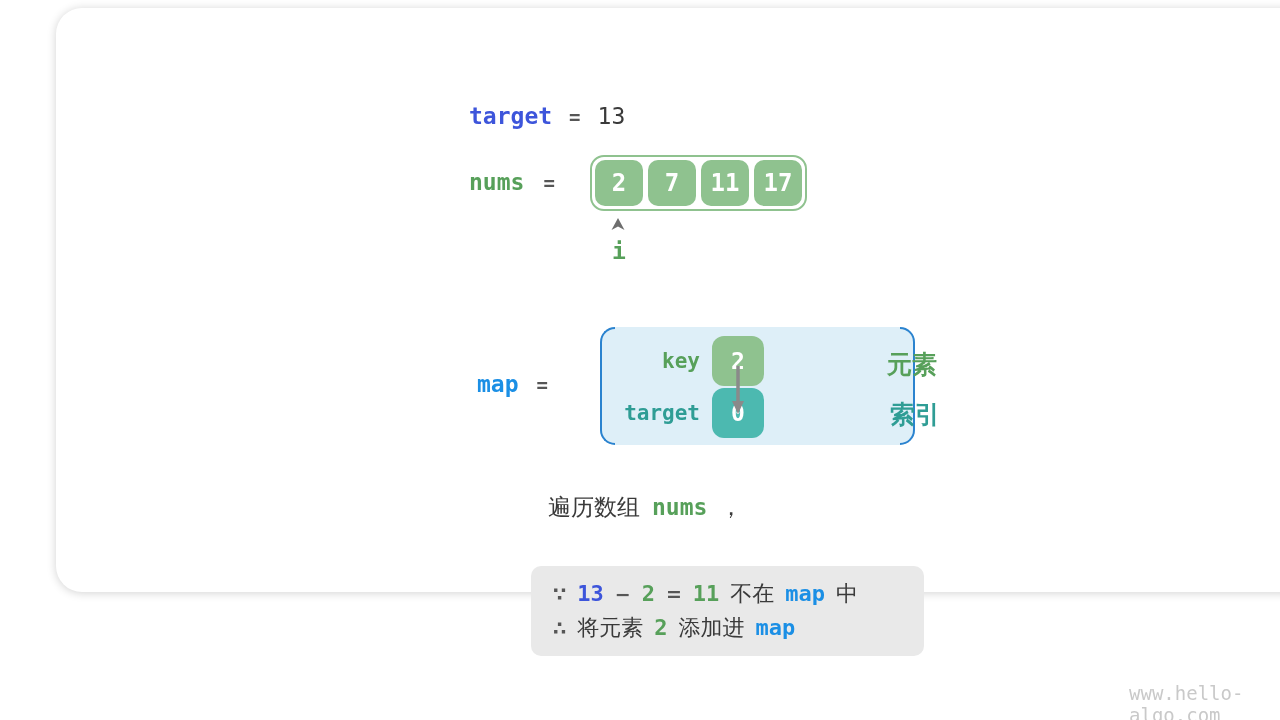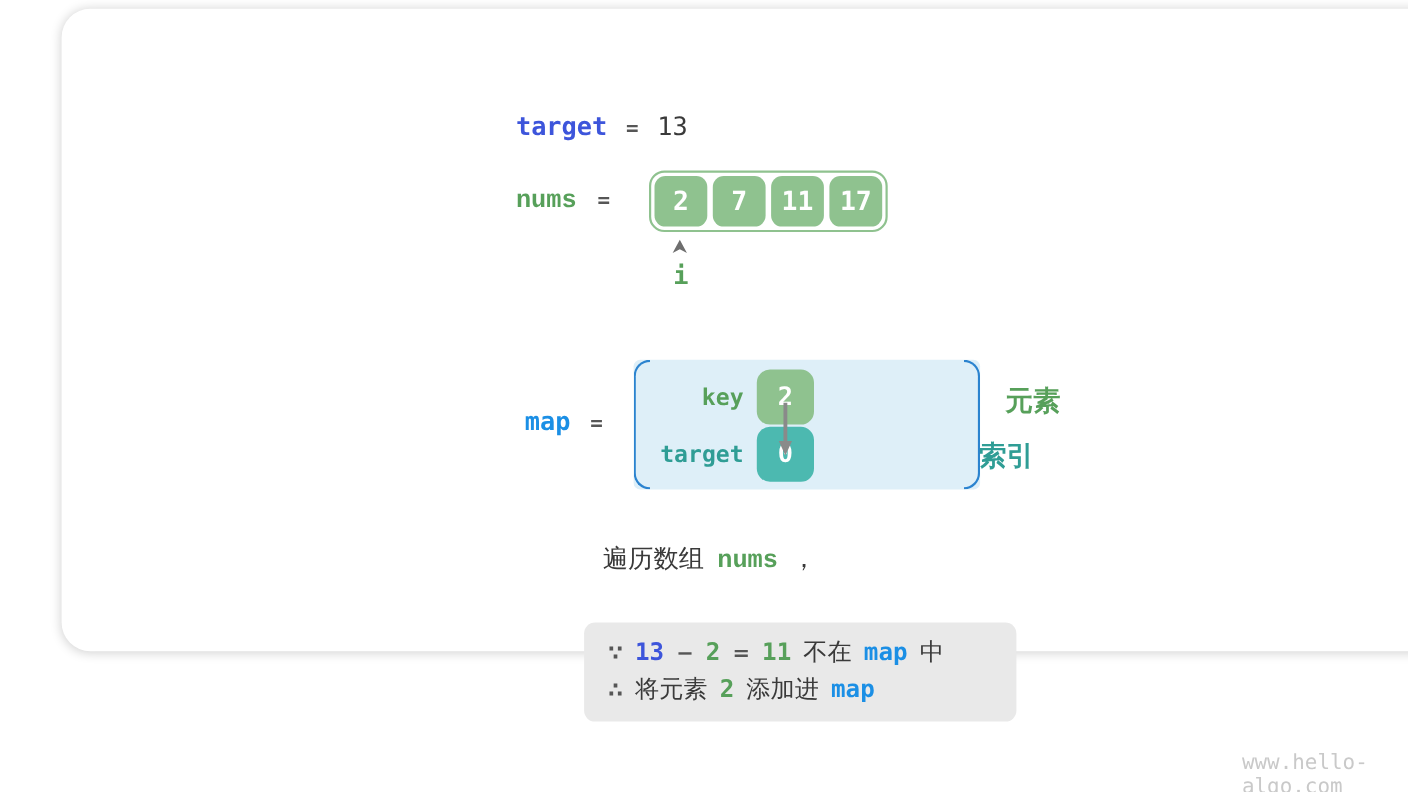--- a/index.html
+++ b/index.html
@@ -18,21 +18,21 @@
   .abs { position: absolute; }
 
   
   .target-line { left: 413px; top: 95px; display: flex; align-items: baseline; gap: 17px; font-size: 23px; }
   .kw-royal { color: var(--royal-blue); font-weight: bold; }
   .eq { color: var(--mid-gray); font-size: 19px; font-weight: bold; }
   .plain-val { color: var(--dark-text); }
 
   
   .nums-label { left: 413px; top: 161px; display: flex; align-items: baseline; gap: 19px; font-size: 23px; }
-  .kw-green { color: var(--green-text); font-weight: bold; font-family: Liberation Mono, monospace; }
+  .kw-green { color: var(--green-text); font-weight: bold; }
 
   .array-box {
     left: 534px; top: 147px;
     background: #ffffff; border: 2px solid var(--green-fill); border-radius: 14px;
     padding: 3px; display: flex; gap: 5px;
   }
   .array-cell {
     width: 48px; height: 46px; border-radius: 10px;
     background: var(--green-fill); color: #ffffff;
     font-family: "DejaVu Sans Mono", monospace; font-weight: bold; font-size: 24px;
@@ -41,41 +41,41 @@
 
   .pointer-arrow { left: 554px; top: 209px; }
   .pointer-label { left: 550px; top: 230px; width: 26px; text-align: center;
     font-size: 23px; font-weight: bold; color: var(--green-text); }
 
   
   .map-label { left: 421px; top: 363px; display: flex; align-items: baseline; gap: 18px; font-size: 23px; }
   .kw-bright { color: var(--bright-blue); font-weight: bold; }
 
   .map-container {
-    left: 520px; top: 319px; width: 315px; height: 118px;
-    background: var(--map-fill); border-radius: 6px;
+    left: 544px; top: 319px; width: 315px; height: 118px;
+    background: var(--map-fill); border-radius: 16px;
   }
   .bracket { position: absolute; top: 0; bottom: 0; width: 15px; border: 2.5px solid var(--bracket-blue); }
   .bracket.left  { left: 0;  border-right: none; border-radius: 16px 0 0 16px; }
   .bracket.right { right: 0; border-left:  none; border-radius: 0 16px 16px 0; }
 
   .kv-label { position: absolute; width: 92px; text-align: right;
     font-family: "DejaVu Sans Mono", monospace; font-weight: bold; font-size: 21px; }
   .key-label   { left: 8px; top: 22px; color: var(--green-text); }
   .value-label { left: 8px; top: 74px; color: var(--teal-text); }
 
   .kv-box { position: absolute; left: 112px; width: 52px; height: 50px; border-radius: 12px;
     color: #ffffff; font-family: "DejaVu Sans Mono", monospace; font-weight: bold; font-size: 23px;
     display: flex; align-items: center; justify-content: center; }
   .key-box   { top: 9px;  background: var(--green-fill); }
   .value-box { top: 61px; background: var(--teal-fill); }
   .kv-arrow  { position: absolute; left: 130px; top: 39px; }
 
   .side-label { font-size: 25px; font-weight: bold; }
-  .element-label { left: 858px; top: 340px; color: var(--green-text); }
+  .element-label { left: 831px; top: 340px; color: var(--green-text); }
   .index-label   { left: 834px; top: 390px; color: var(--teal-text); }
 
   
   .step-line { left: 492px; top: 484px; display: flex; align-items: baseline; gap: 12px;
     font-size: 23px; color: var(--dark-text); }
 
   
   .reason-box { left: 475px; top: 558px; width: 393px; height: 90px;
     background: var(--box-gray); border-radius: 10px; padding: 11px 0 0 22px; }
   .reason-line { display: flex; align-items: baseline; gap: 11px;

